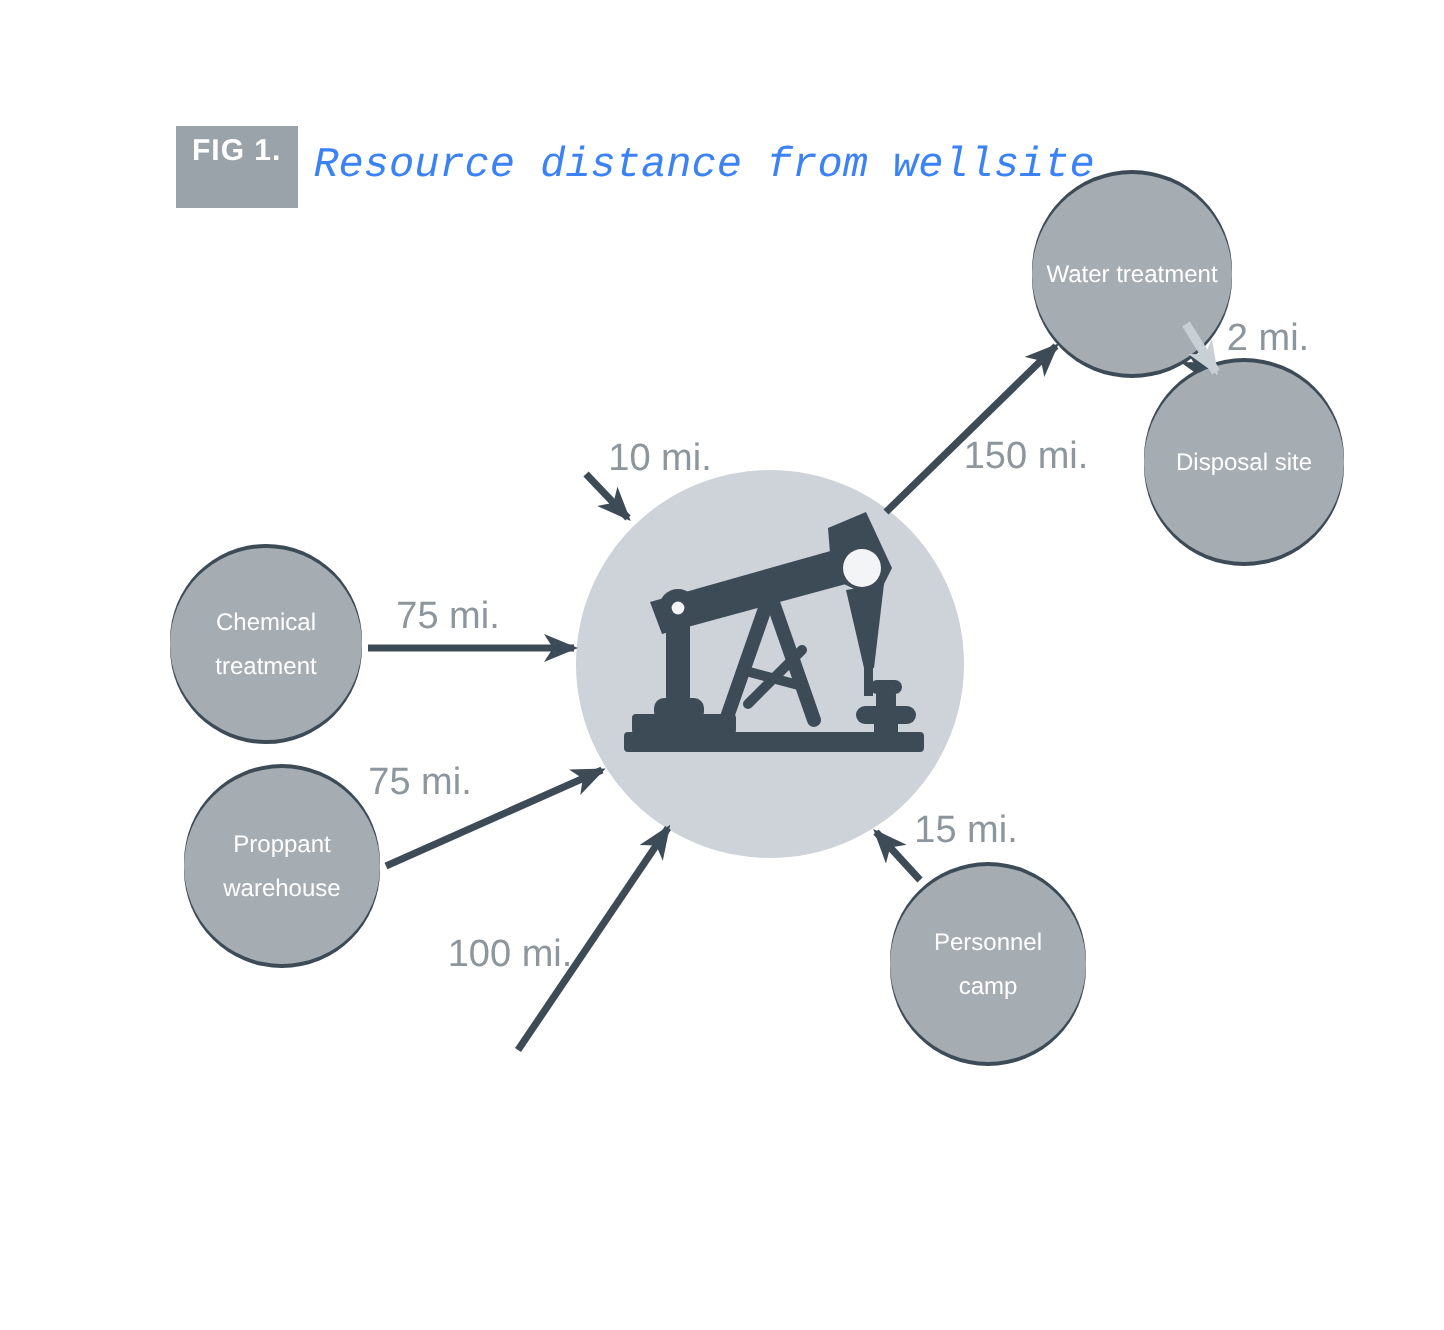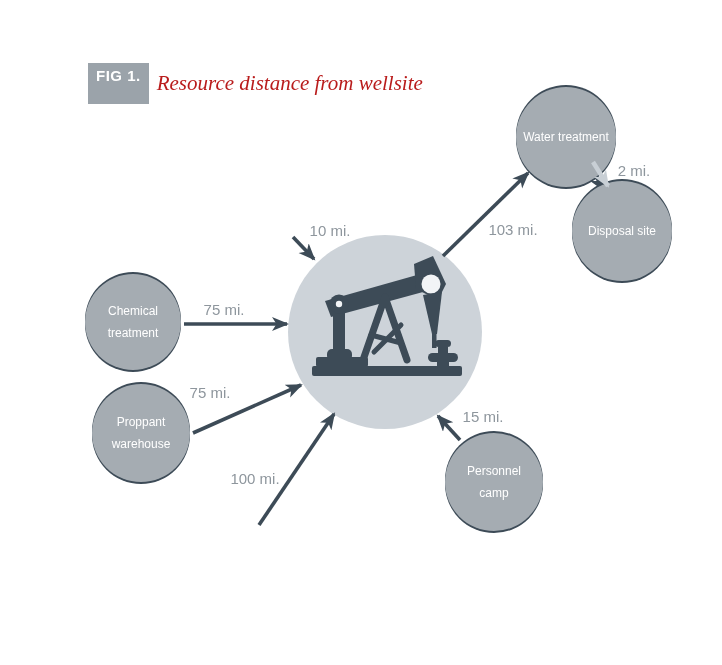--- a/index.html
+++ b/index.html
@@ -14,34 +14,34 @@
     position:absolute;z-index:2;border-radius:50%;
     background:#a5acb2;
     box-shadow:0 -2px 0 0 #3d4b57, 0 2px 0 0 #3d4b57;
     display:flex;align-items:center;justify-content:center;text-align:center;
   }
   .node span{
     display:block;width:88%;color:#ffffff;font-size:12px;line-height:22px;font-weight:400;
   }
   .distance{
     position:absolute;z-index:4;transform:translate(-50%,-50%);
-    color:#8e969d;font-size:15px;white-space:nowrap;
+    color:#8e969d;font-size:19px;white-space:nowrap;
   }
   .fig-header{
     position:absolute;z-index:4;left:88px;top:63px;
     display:flex;align-items:center;
   }
   .fig-badge{
     background:#9ba3aa;color:#ffffff;font-weight:bold;font-size:15px;
     letter-spacing:0.5px;padding:4px 8px 19px 8px;line-height:18px;
   }
   .fig-title{
     margin-left:8px;
-    font-family:Liberation Serif, serif;font-style:italic;
-    font-size:21px;color:#b91c1c;line-height:27px;text-align:right;
+    font-family:Liberation Mono, monospace;font-style:italic;
+    font-size:21px;color:#3b82f6;line-height:27px;text-align:right;
   }
 </style>
 </head>
 <body>
 
 <div class="stage">
 
   <svg class="layer base-layer" width="722" height="665" viewBox="0 0 722 665">
     <defs>
       <marker id="ah" markerUnits="userSpaceOnUse" markerWidth="22" markerHeight="18" refX="15" refY="7" orient="auto">
@@ -106,21 +106,21 @@
   </div>
   <div class="node" style="left:445px;top:433px;width:98px;height:98px">
     <span>Personnel camp</span>
   </div>
 
   <svg class="layer overlay-layer" width="722" height="665" viewBox="0 0 722 665">
     <line x1="593" y1="162" x2="608" y2="186" stroke="#c8cfd5" stroke-width="4.5" marker-end="url(#ahl)"></line>
   </svg>
 
   <div class="distance" style="left:330px;top:230px">10 mi.</div>
-  <div class="distance" style="left:513px;top:229px">103 mi.</div>
+  <div class="distance" style="left:513px;top:229px">150 mi.</div>
   <div class="distance" style="left:634px;top:170px">2 mi.</div>
   <div class="distance" style="left:224px;top:309px">75 mi.</div>
   <div class="distance" style="left:210px;top:392px">75 mi.</div>
   <div class="distance" style="left:255px;top:478px">100 mi.</div>
   <div class="distance" style="left:483px;top:416px">15 mi.</div>
 
   <div class="fig-header">
     <span class="fig-badge">FIG 1.</span>
     <span class="fig-title">Resource distance from wellsite</span>
   </div>

